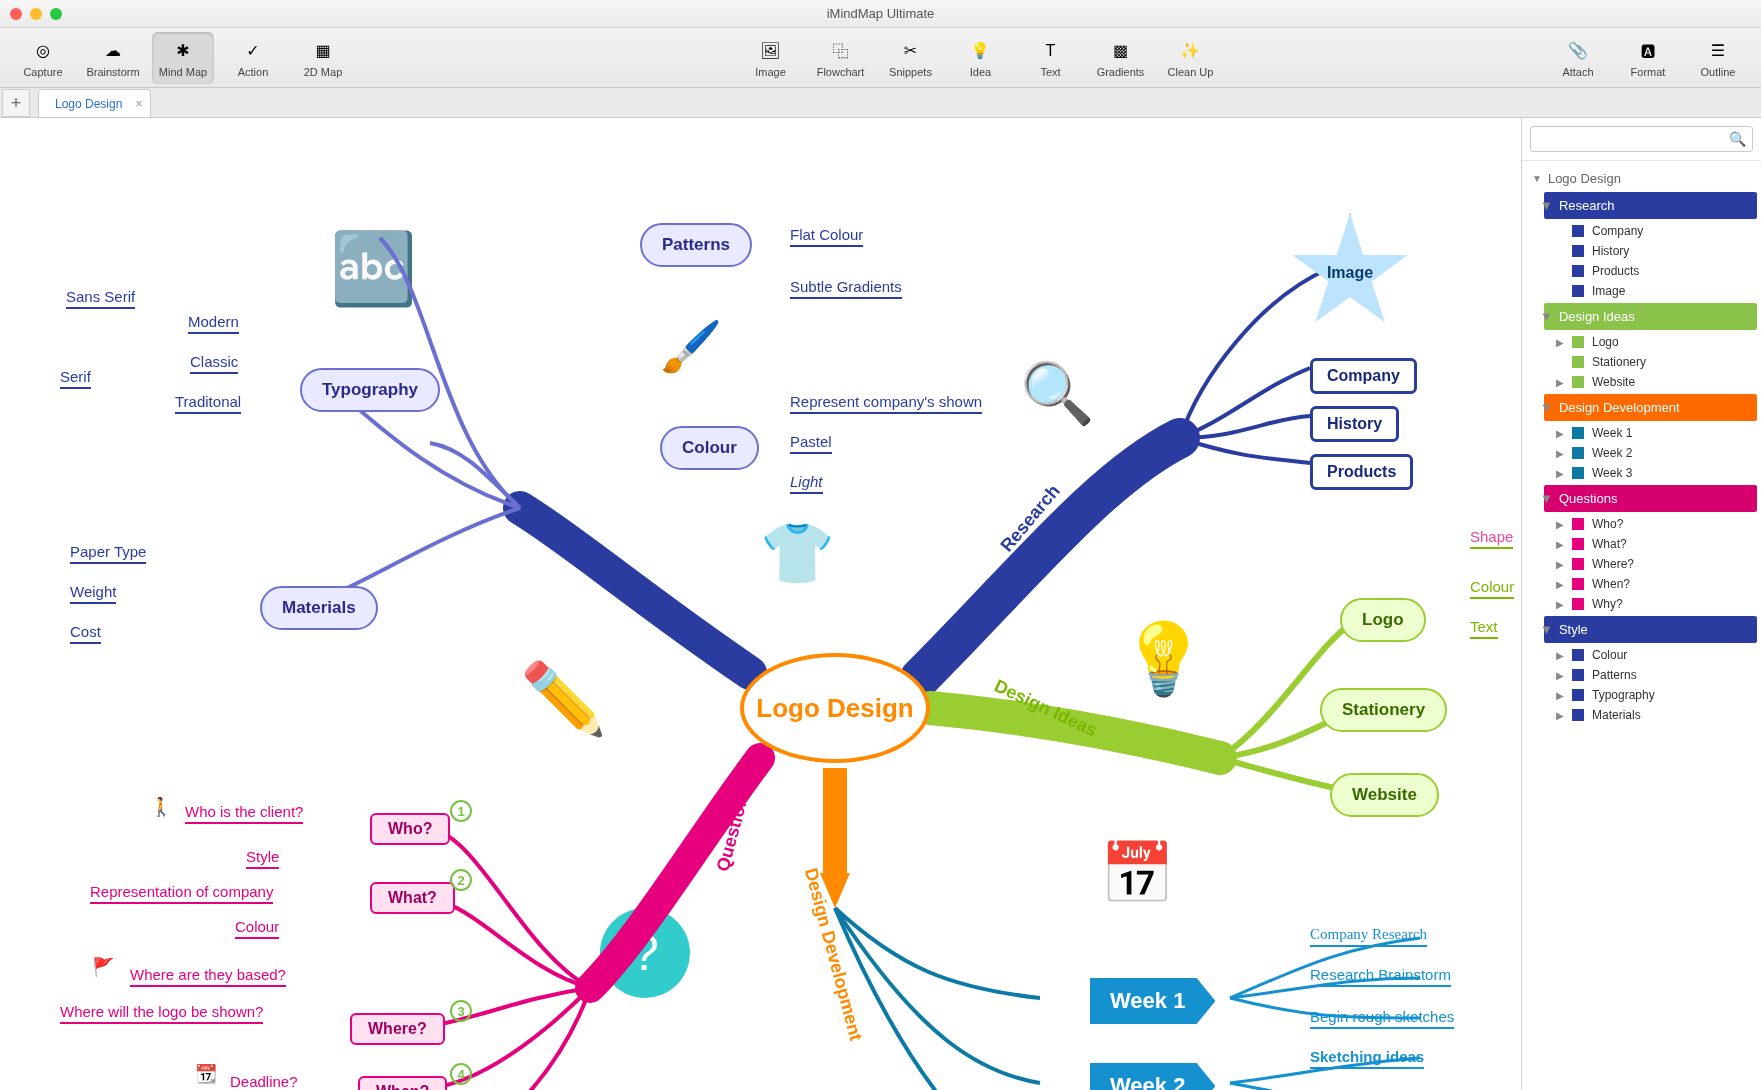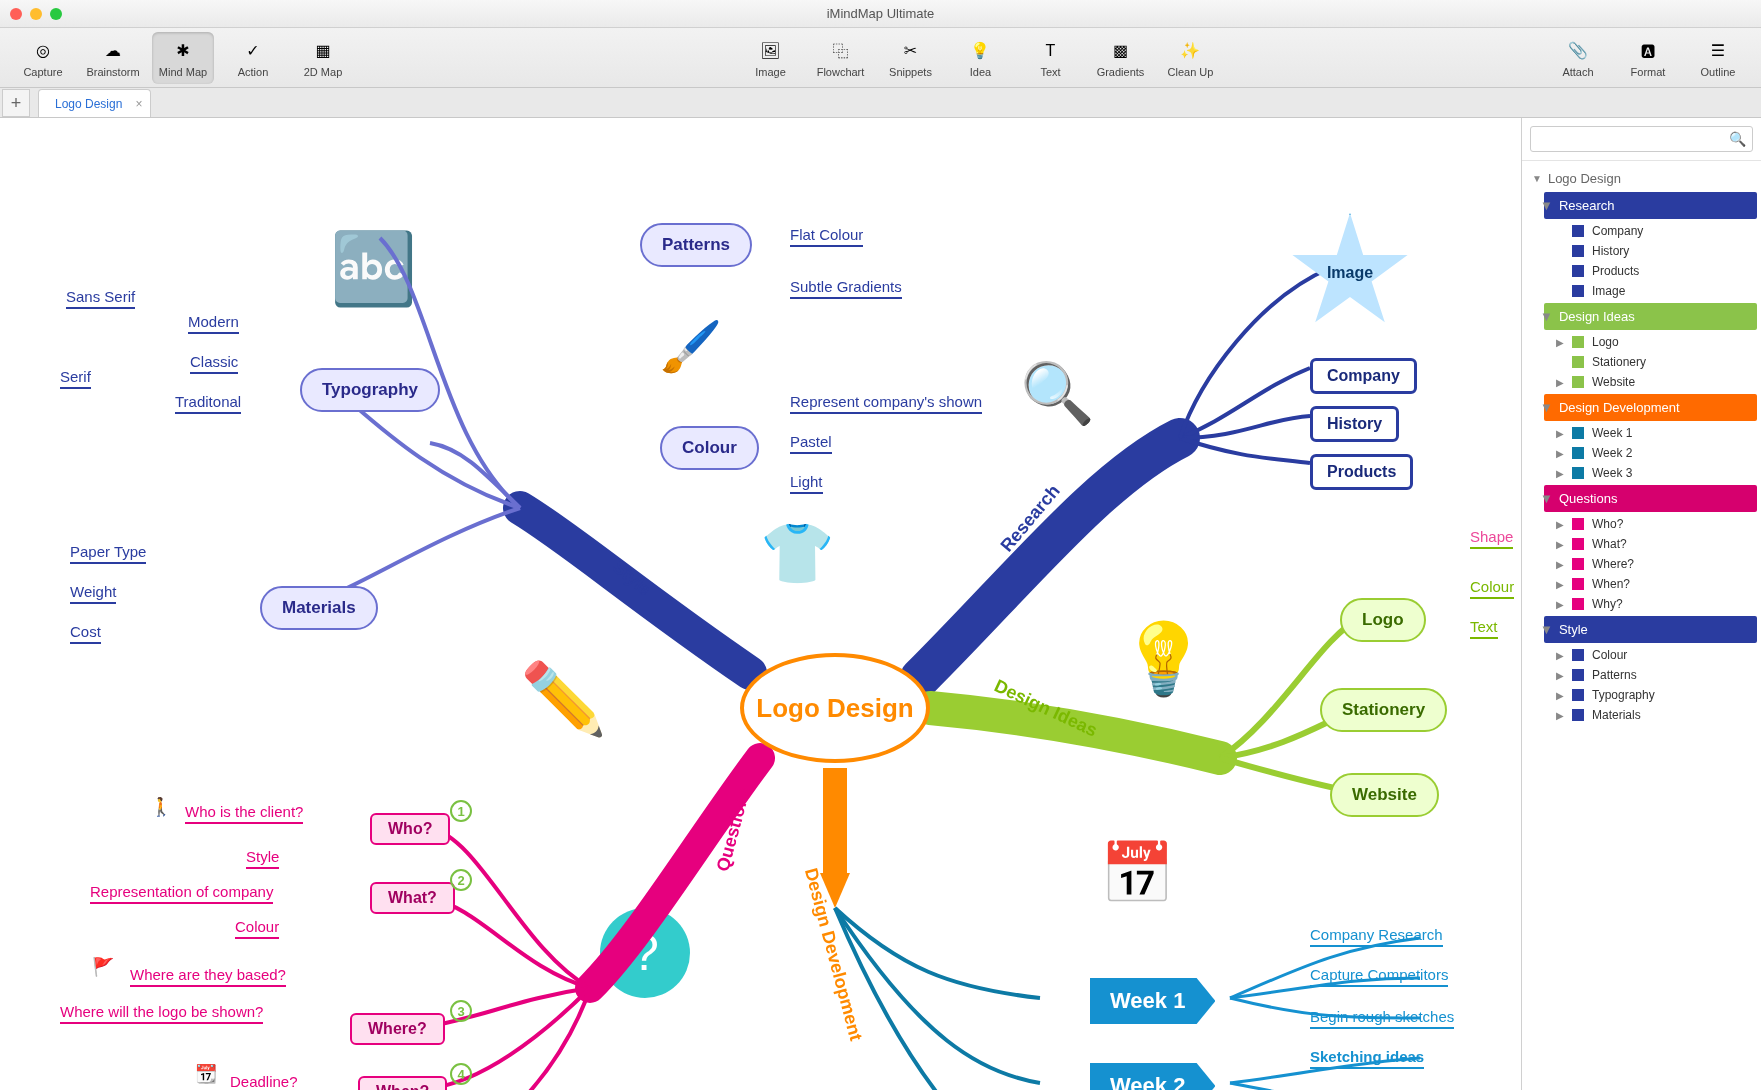--- a/index.html
+++ b/index.html
@@ -215,22 +215,22 @@
     <div class="cloud green" style="left:1340px;top:480px;">Logo</div>
     <div class="cloud green" style="left:1320px;top:570px;">Stationery</div>
     <div class="cloud green" style="left:1330px;top:655px;">Website</div>
     <div class="leaf" style="left:1470px;top:410px;color:#ec4899;border-color:#7ab800;">Shape</div>
     <div class="leaf" style="left:1470px;top:460px;color:#7ab800;border-color:#7ab800;">Colour</div>
     <div class="leaf" style="left:1470px;top:500px;color:#7ab800;border-color:#7ab800;">Text</div>
 
     <div class="arrow-box" style="left:1090px;top:860px;">Week 1</div>
     <div class="arrow-box" style="left:1090px;top:945px;">Week 2</div>
 
-    <div class="leaf blue" style="left:1310px;top:808px;">Company Research</div>
-    <div class="leaf blue" style="left:1310px;top:848px;">Capture Competitors</div>
+    <div class="leaf blue" style="left:1310px;top:808px;font-family:Liberation Serif, serif;">Company Research</div>
+    <div class="leaf blue" style="left:1310px;top:848px;">Research Brainstorm</div>
     <div class="leaf blue" style="left:1310px;top:890px;">Begin rough sketches</div>
     <div class="leaf blue" style="left:1310px;top:930px;font-weight:bold;">Sketching ideas</div>
 
     <div class="qbox" style="left:370px;top:695px;">Who?</div>
     <div class="numcircle" style="left:450px;top:682px;">1</div>
     <div class="qbox" style="left:370px;top:764px;">What?</div>
     <div class="numcircle" style="left:450px;top:751px;">2</div>
     <div class="qbox" style="left:350px;top:895px;">Where?</div>
     <div class="numcircle" style="left:450px;top:882px;">3</div>
     <div class="qbox" style="left:358px;top:958px;">When?</div>
@@ -244,21 +244,21 @@
     <div class="leaf pink" style="left:60px;top:885px;">Where will the logo be shown?</div>
     <div class="leaf pink" style="left:230px;top:955px;">Deadline?</div>
 
     <div class="cloud" style="left:660px;top:308px;">Colour</div>
     <div class="cloud" style="left:640px;top:105px;">Patterns</div>
     <div class="cloud" style="left:300px;top:250px;">Typography</div>
     <div class="cloud" style="left:260px;top:468px;">Materials</div>
 
     <div class="leaf" style="left:790px;top:275px;">Represent company's shown</div>
     <div class="leaf" style="left:790px;top:315px;">Pastel</div>
-    <div class="leaf" style="left:790px;top:355px;">Light</div>
+    <div class="leaf" style="left:790px;top:355px;font-style:italic;">Light</div>
     <div class="leaf" style="left:790px;top:108px;">Flat Colour</div>
     <div class="leaf" style="left:790px;top:160px;">Subtle Gradients</div>
     <div class="leaf" style="left:66px;top:170px;">Sans Serif</div>
     <div class="leaf" style="left:188px;top:195px;">Modern</div>
     <div class="leaf" style="left:190px;top:235px;">Classic</div>
     <div class="leaf" style="left:60px;top:250px;">Serif</div>
     <div class="leaf" style="left:175px;top:275px;">Traditonal</div>
     <div class="leaf" style="left:70px;top:425px;">Paper Type</div>
     <div class="leaf" style="left:70px;top:465px;">Weight</div>
     <div class="leaf" style="left:70px;top:505px;">Cost</div>

